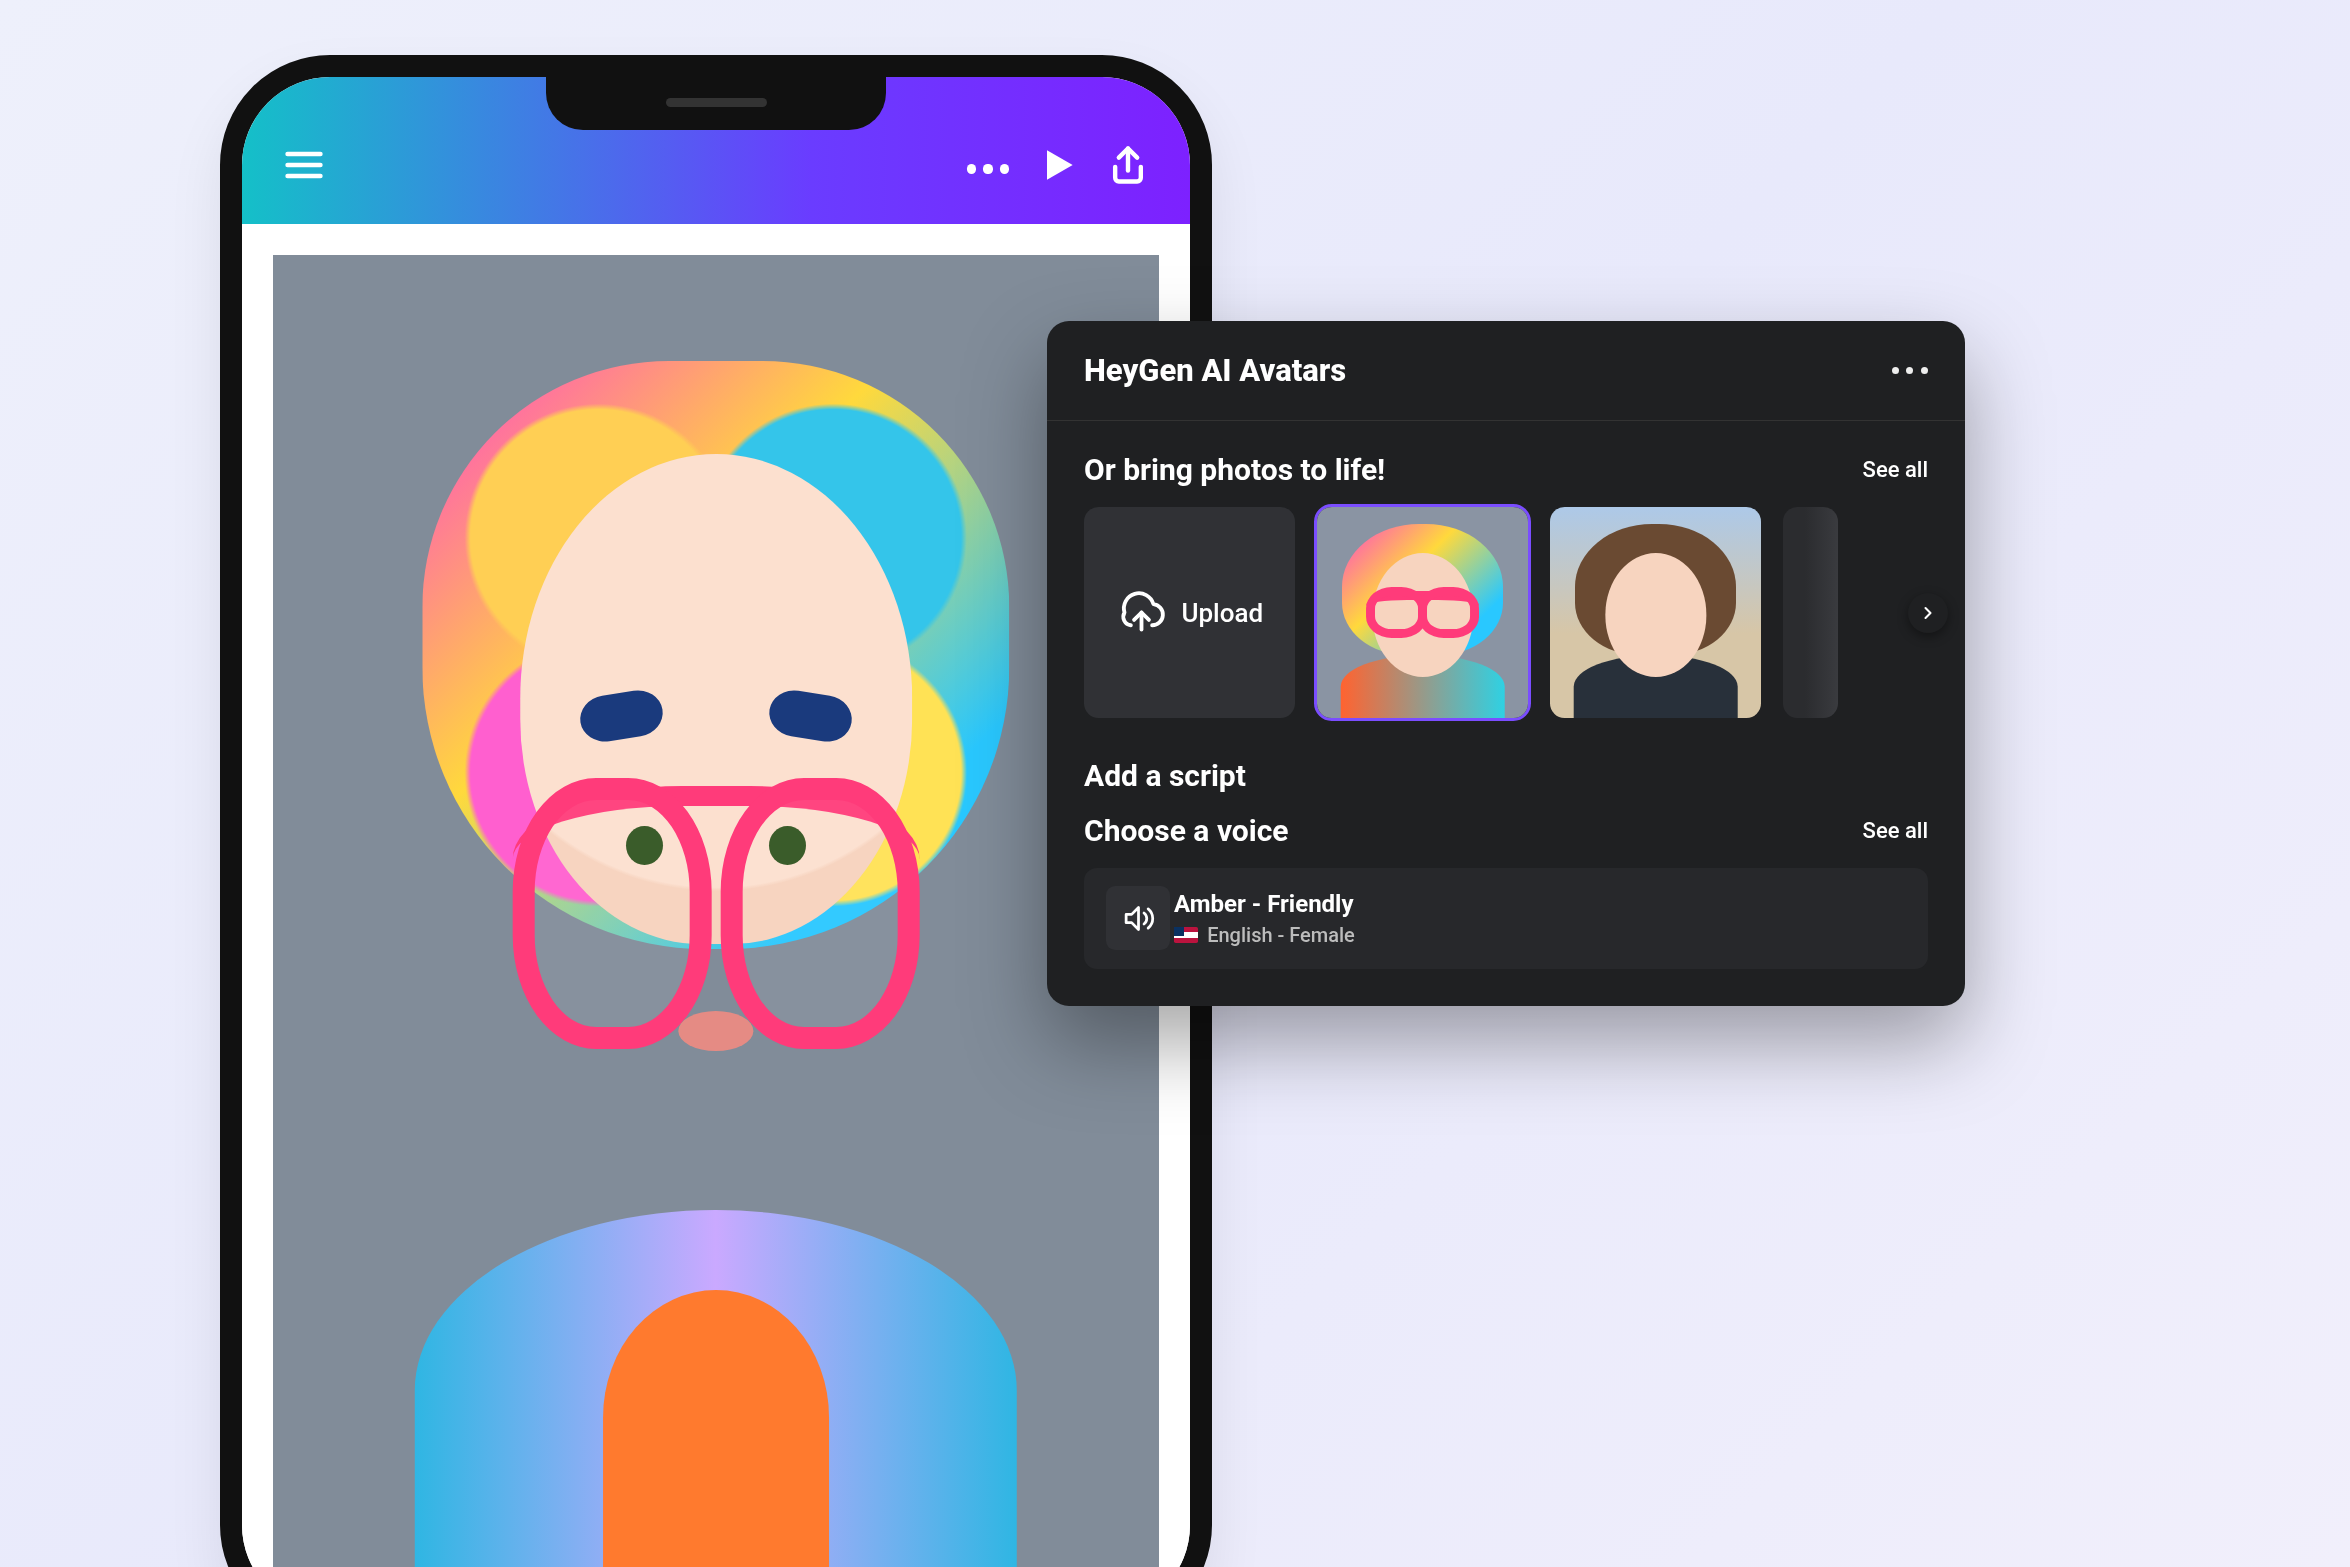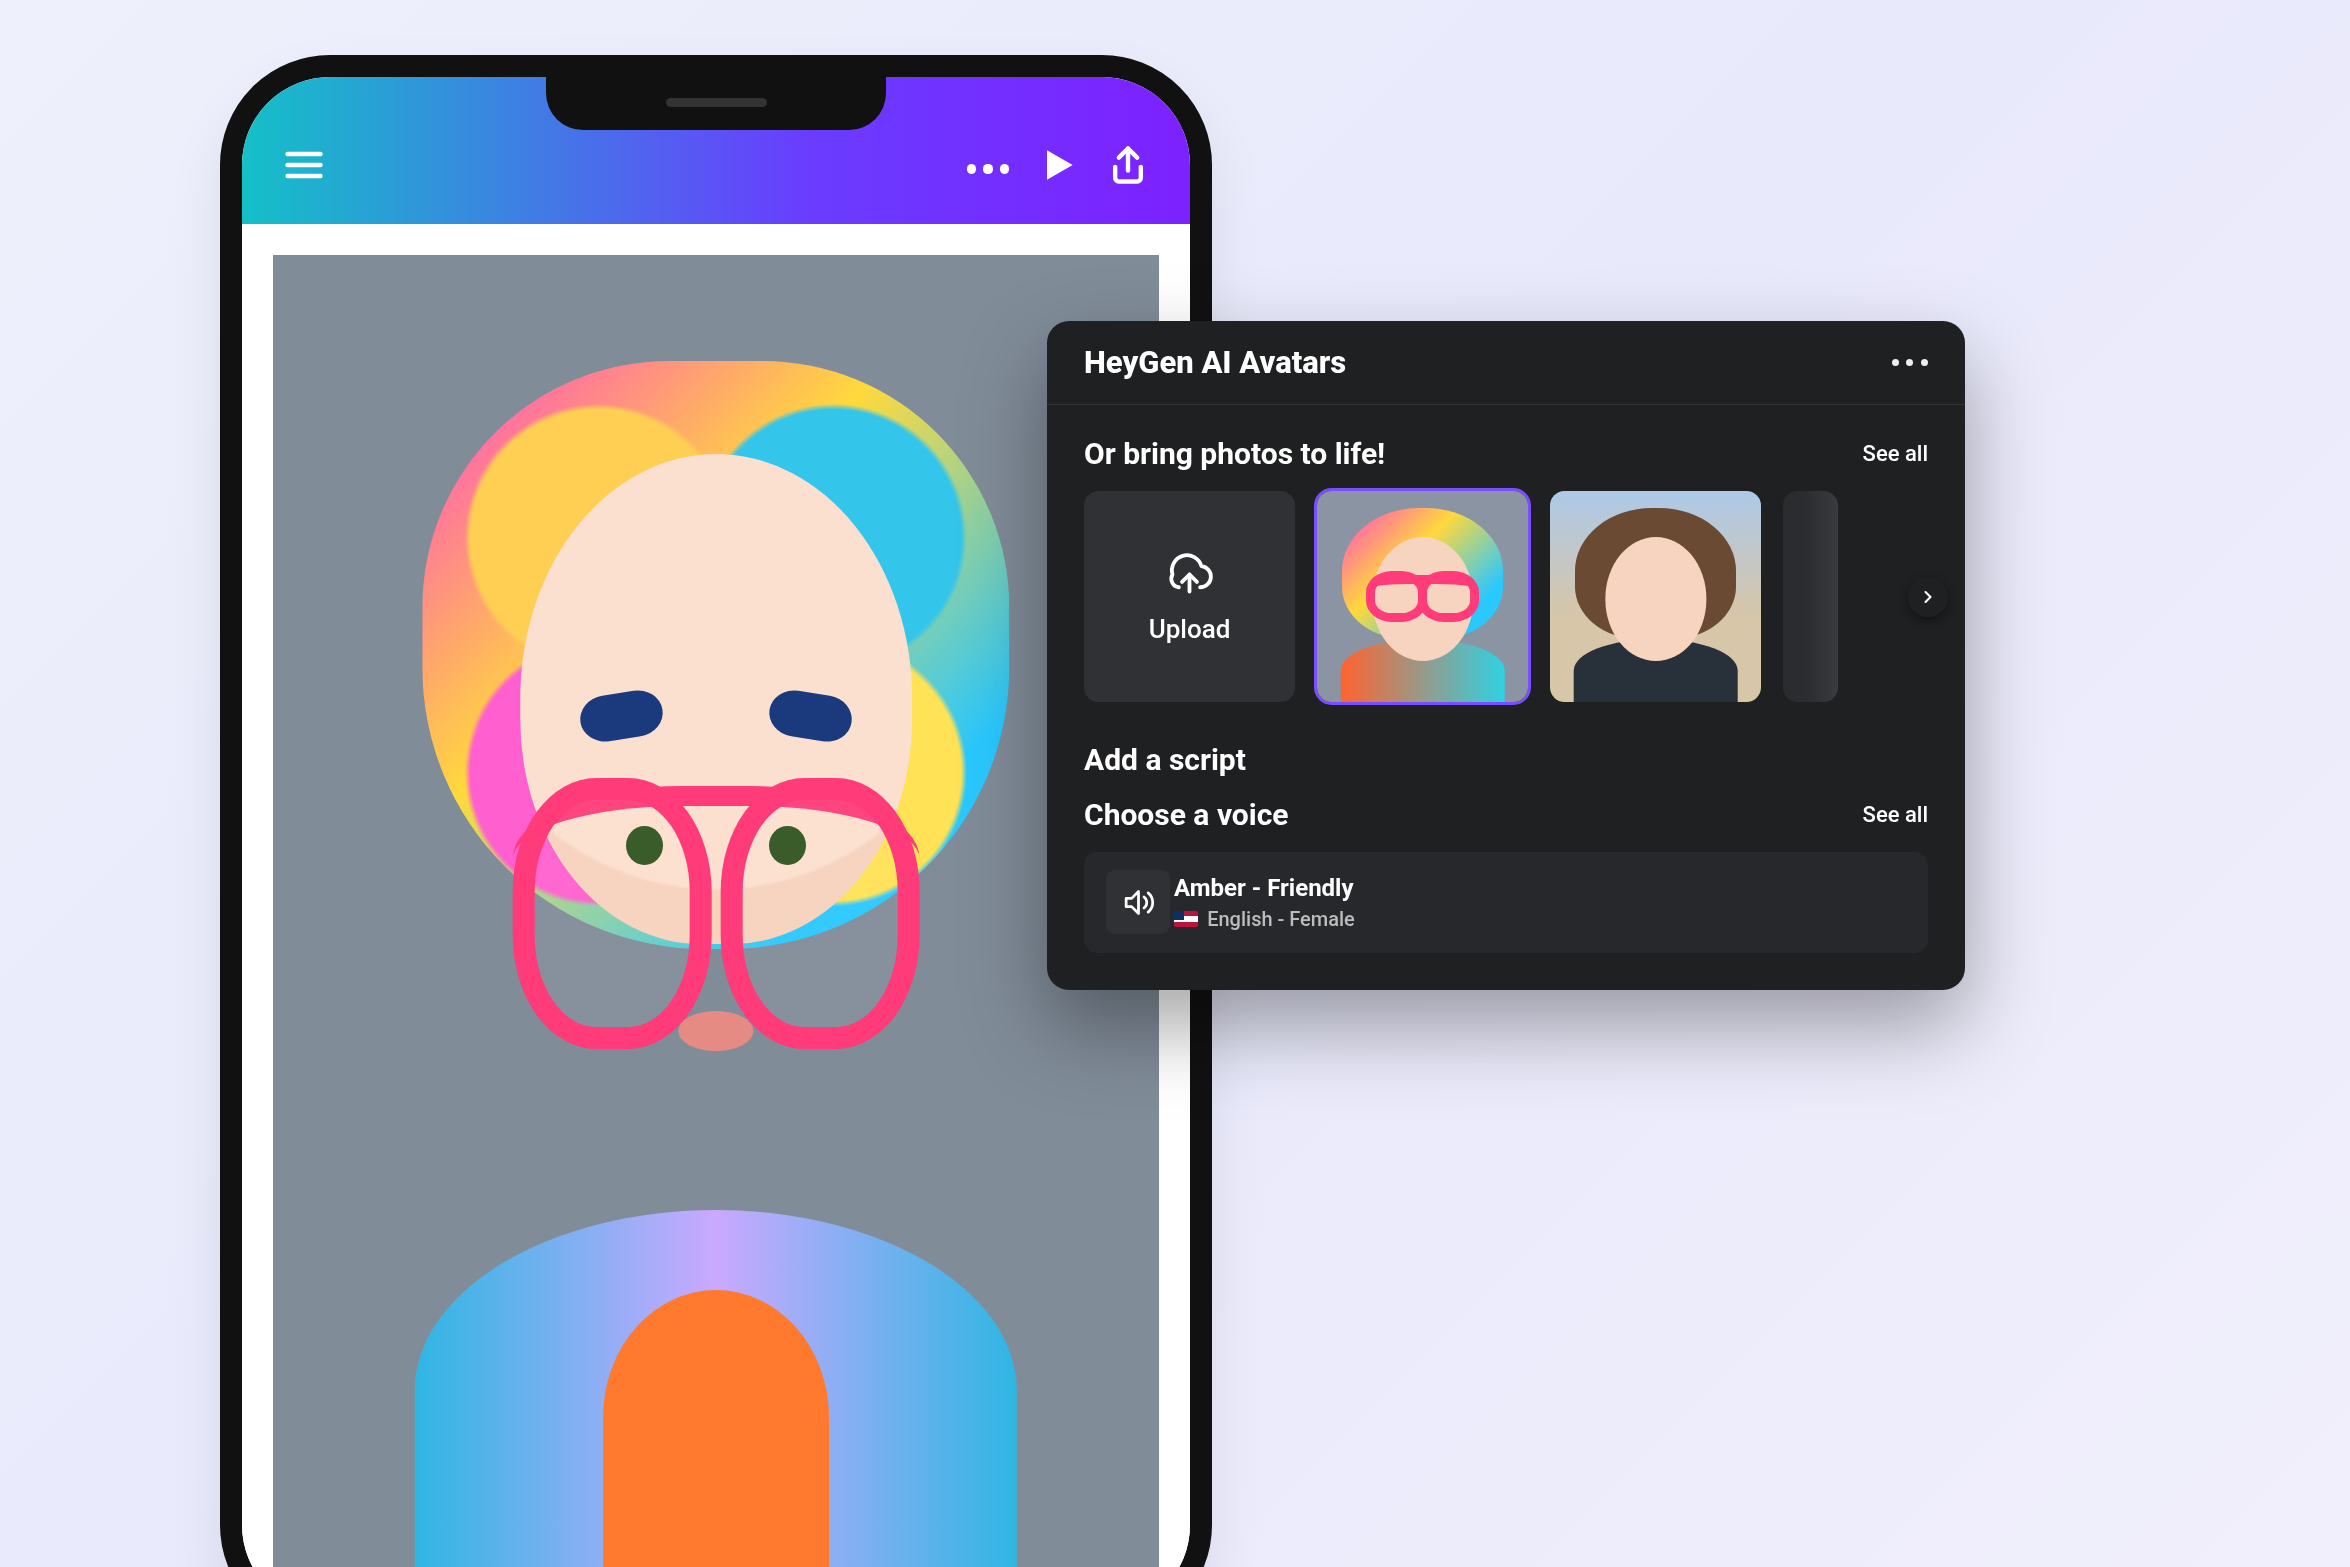--- a/index.html
+++ b/index.html
@@ -142,21 +142,21 @@
     left:1047px; top:321px;
     width:918px;
     background:#1f2022;
     border-radius:22px;
     color:#fff;
     box-shadow:0 37px 83px rgba(0,0,0,.35);
     font-weight:500;
   }
   .panel-header{
     display:flex; align-items:center; justify-content:space-between;
-    padding:23px 37px;
+    padding:31px 37px;
     border-bottom:0.9px solid #333;
   }
   .panel-title{ font-size:31px; font-weight:800; }
   .dots-h { display:flex; gap:7.3px; }
   .dots-h span{ width:7.3px; height:7.3px; background:#eee; border-radius:50%; }
 
   .panel-body{ padding:31px 37px 37px 37px; }
 
   .row-head{
     display:flex; align-items:center; justify-content:space-between;
@@ -165,21 +165,21 @@
   .row-head h3{ font-size:30px; font-weight:700; }
   .see-all{ font-size:22px; color:#ffffff; cursor:pointer; }
 
   .tiles{
     display:flex; gap:22px; align-items:center; position:relative;
     margin-bottom:40px;
   }
   .tile{
     width:211px; height:211px; border-radius:14.7px;
     background:#303135;
-    display:flex; flex-direction:column;
+    display:flex; flex-direction:row;
     align-items:center; justify-content:center;
     gap:14.7px;
     overflow:hidden;
     flex-shrink:0;
   }
   .tile.sel{ outline:3.7px solid #7a4dff; }
   .tile.upload svg{ width:51px; height:51px; }
   .tile.upload span{ font-size:26px; }
   .tile .mini{ width:100%; height:100%; position:relative; }
   .mini .mh{  

